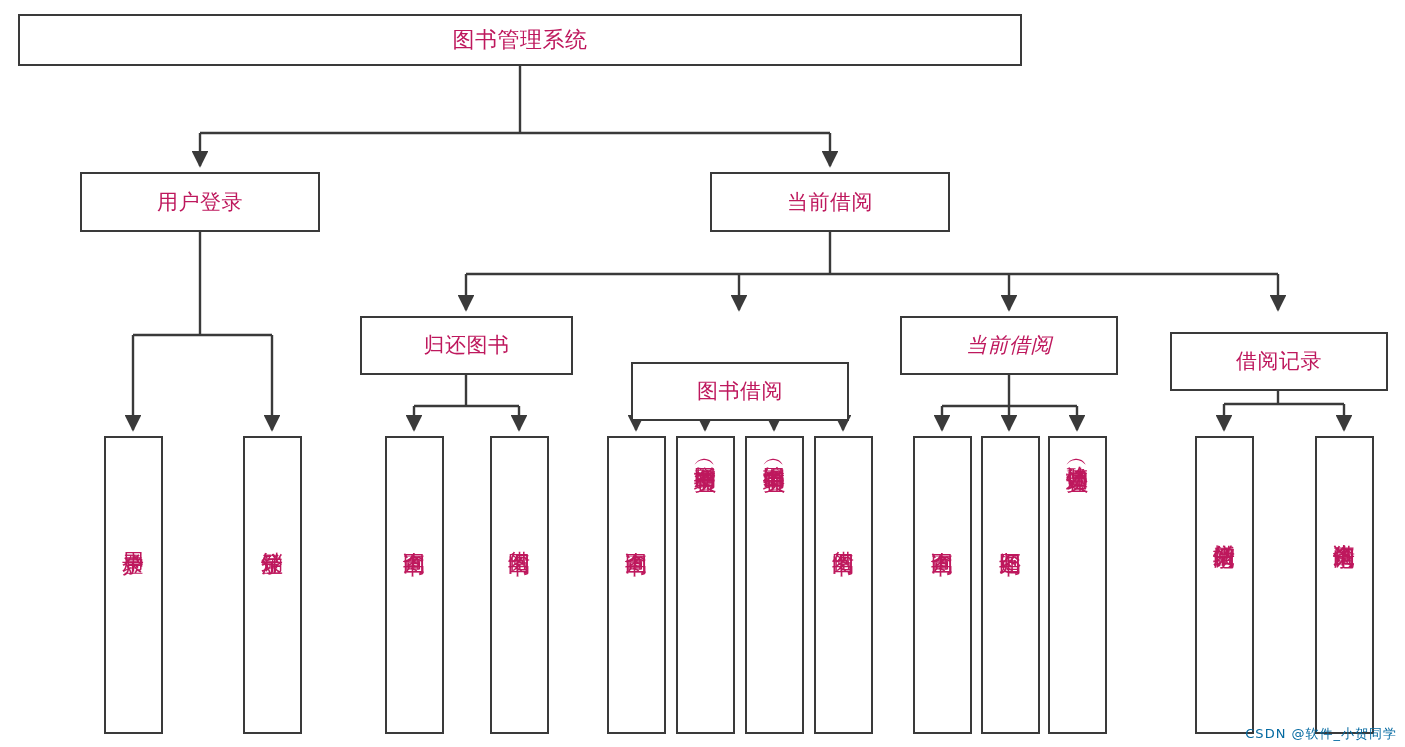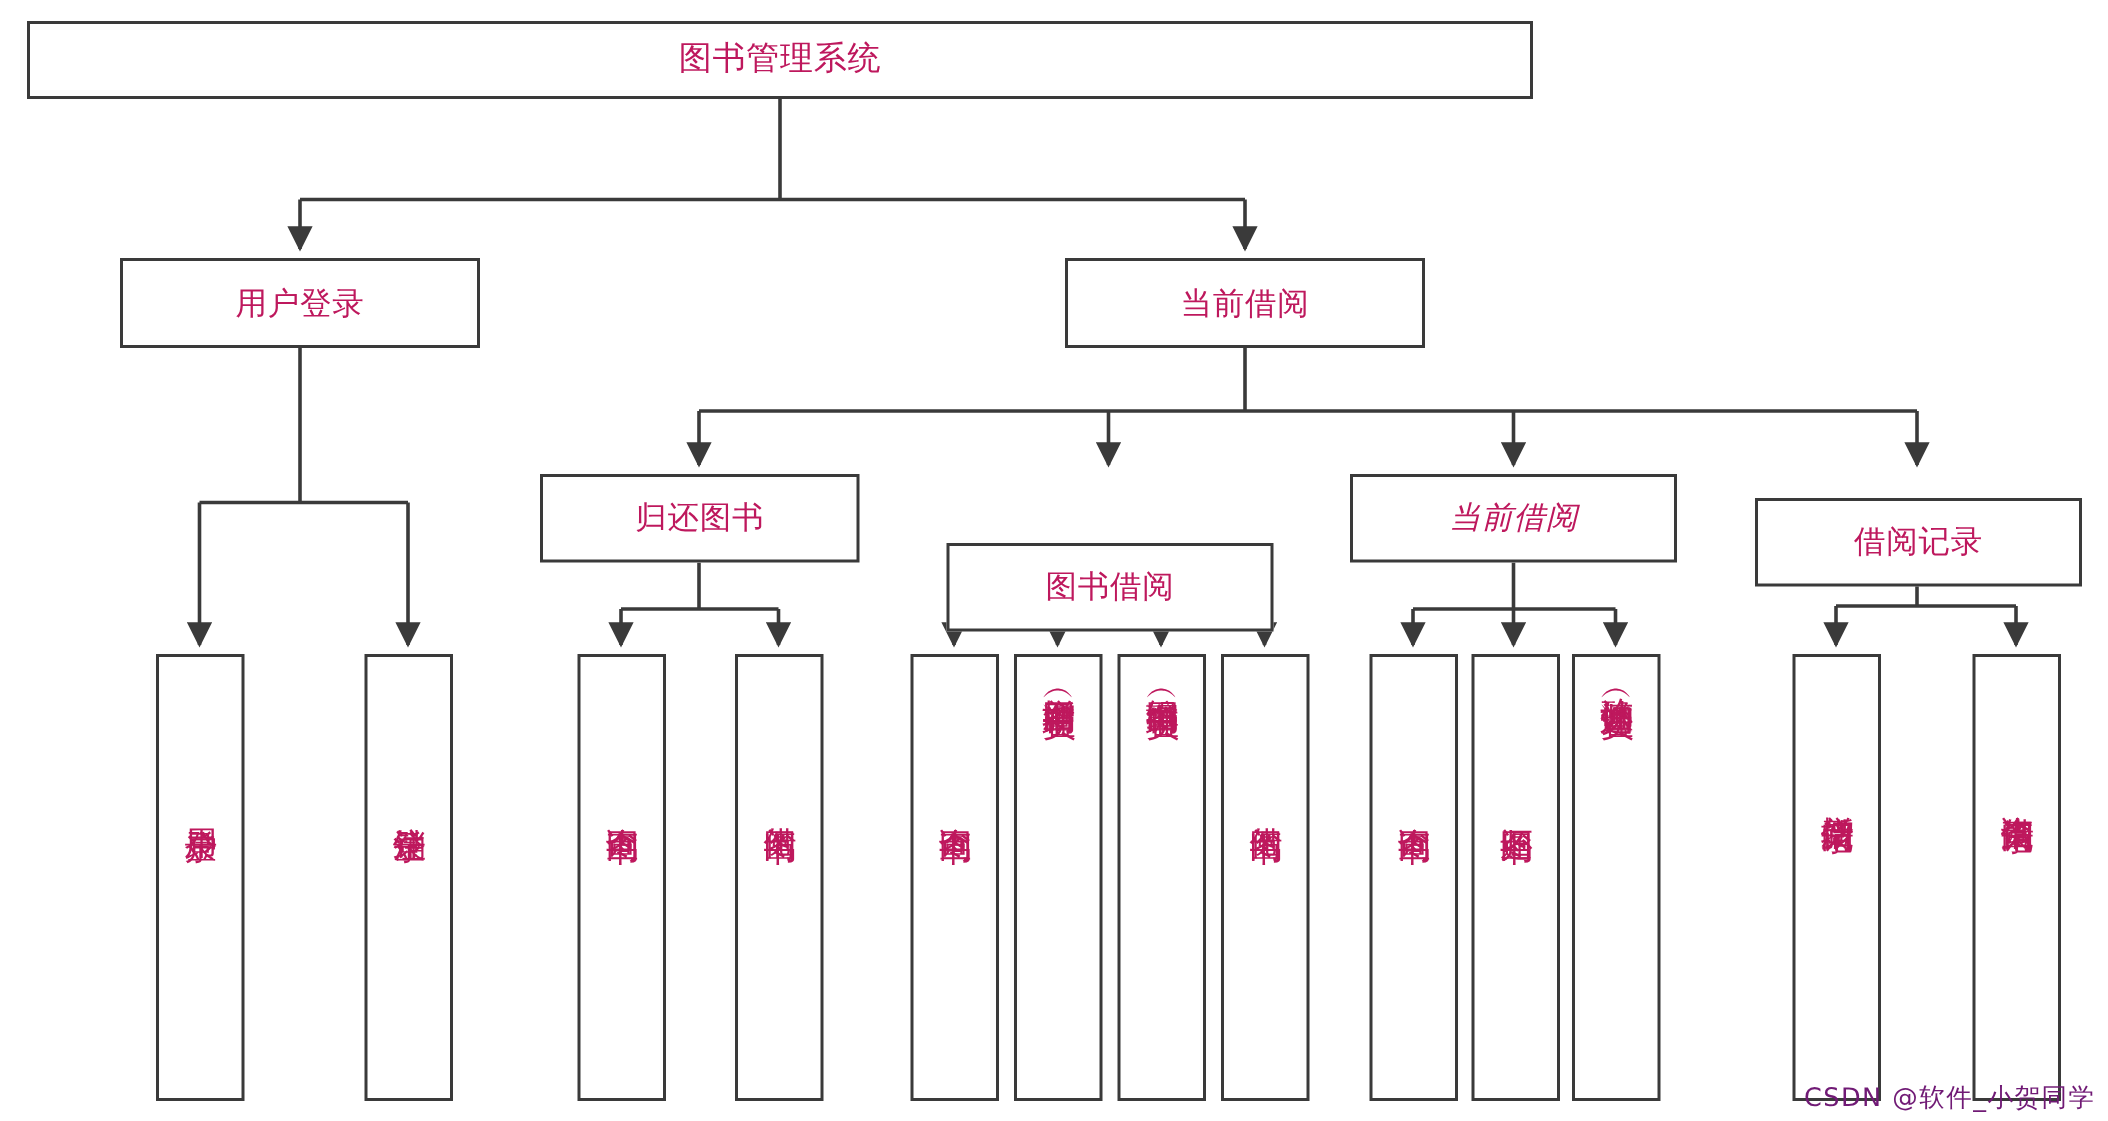--- a/index.html
+++ b/index.html
@@ -69,22 +69,22 @@
   .node.vert.low .label {
     padding-top: 86px;
   }
   .node.vert.low3 .label {
     padding-top: 78px;
   }
   .watermark {
     position: absolute;
     right: 8px;
     bottom: 4px;
-    font-size: 17px;
-    color: #701a75;
+    font-size: 13px;
+    color: #0369a1;
     letter-spacing: 1px;
     white-space: nowrap;
     user-select: none;
   }
 </style>
 </head>
 <body>
 
 <div id="canvas">
 

